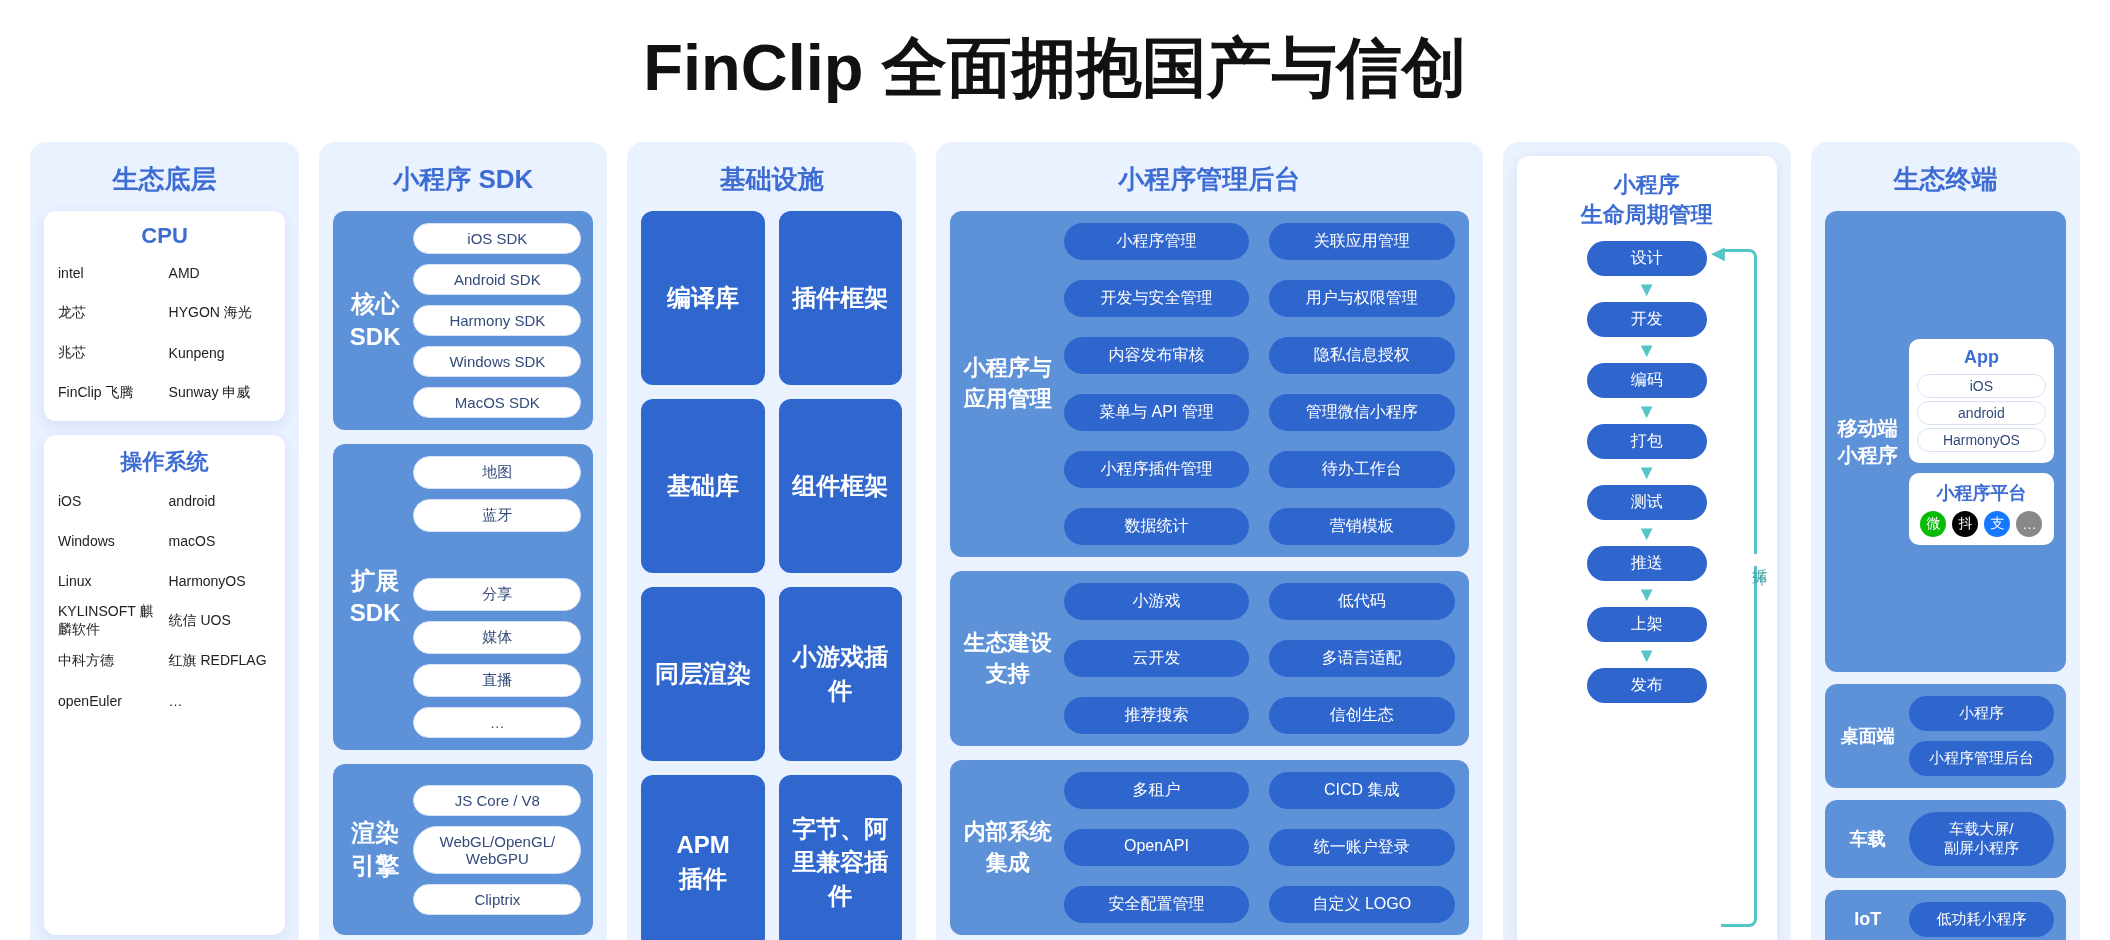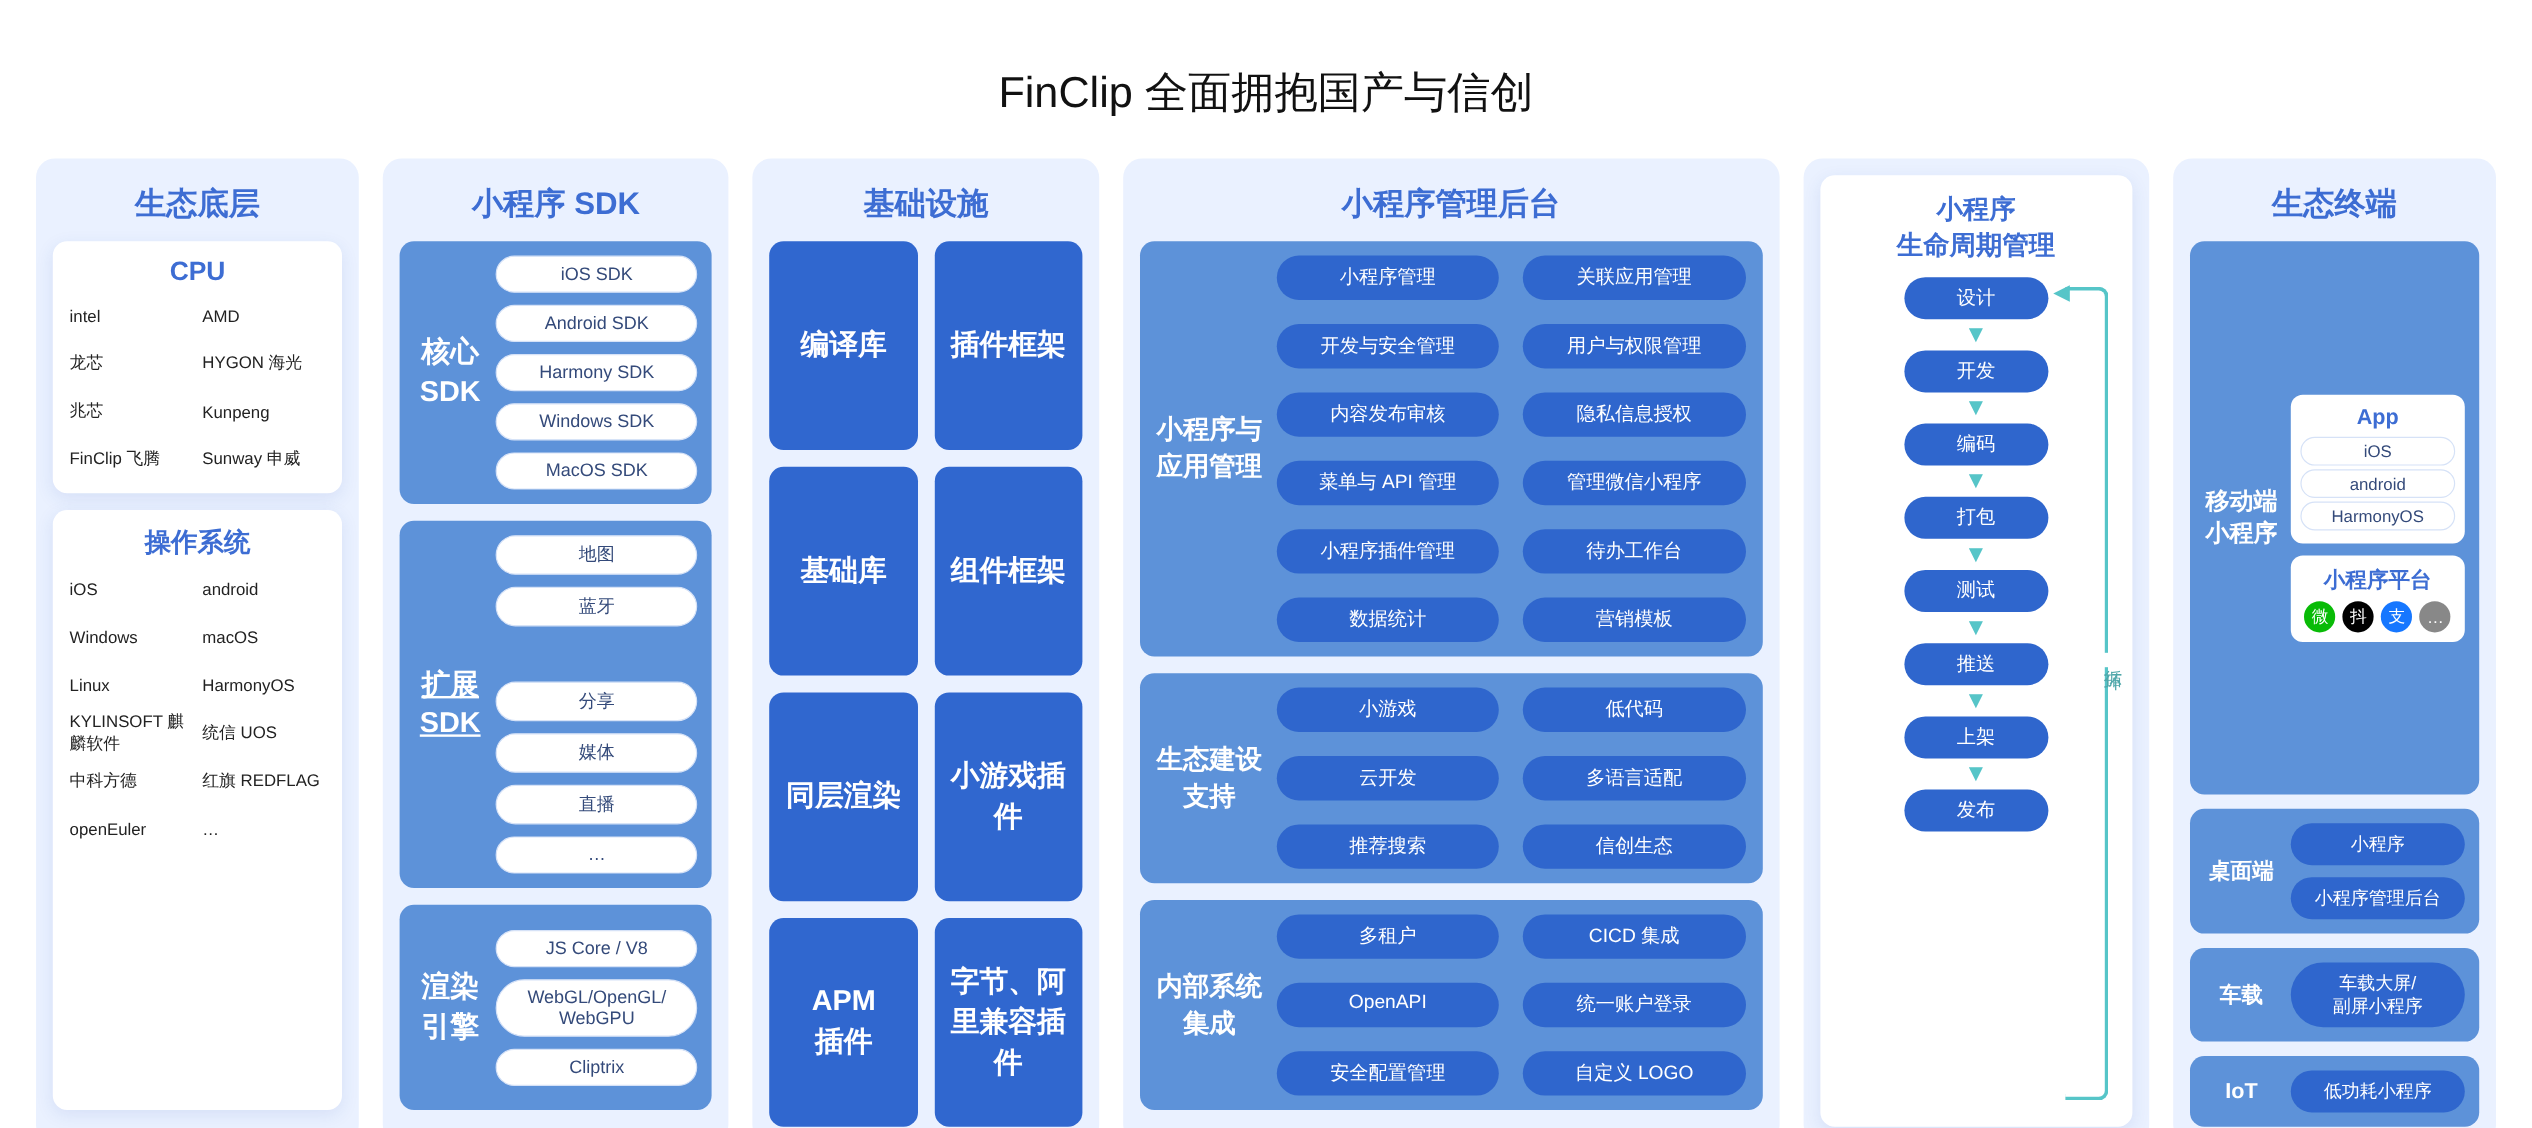--- a/index.html
+++ b/index.html
@@ -6,24 +6,24 @@
   body {
     font-family: -apple-system, "PingFang SC", "Microsoft YaHei", sans-serif;
     background: #fff;
     width: 2110px;
     height: 940px;
     display: flex;
     flex-direction: column;
   }
   .title {
     text-align: center;
-    font-size: 36px;
-    font-weight: 400;
+    font-size: 65px;
+    font-weight: 700;
     color: #111;
-    padding: 53px 0 30px 0;
+    padding: 24px 0 30px 0;
   }
   .cols {
     display: flex;
     gap: 20px;
     padding: 0 30px 30px 30px;
     flex: 1;
     align-items: stretch;
   }
   .col {
     display: flex;
@@ -359,21 +359,21 @@
 SDK</div>
           <div class="sdk-list">
             <div class="sdk-pill" style="white-space: pre-line;">iOS SDK</div>
             <div class="sdk-pill" style="white-space: pre-line;">Android SDK</div>
             <div class="sdk-pill" style="white-space: pre-line;">Harmony SDK</div>
             <div class="sdk-pill" style="white-space: pre-line;">Windows SDK</div>
             <div class="sdk-pill" style="white-space: pre-line;">MacOS SDK</div>
           </div>
         </div>
         <div class="sdk-group">
-          <div class="sdk-label" style="white-space: pre-line; text-decoration: underline;">扩展
+          <div class="sdk-label" style="white-space: pre-line;">扩展
 SDK</div>
           <div class="sdk-list">
             <div class="sdk-pill" style="white-space: pre-line;">地图</div>
             <div class="sdk-pill" style="white-space: pre-line;">蓝牙</div>
             <div class="sdk-pill" style="white-space: pre-line; margin-top: 36px;">分享</div>
             <div class="sdk-pill" style="white-space: pre-line;">媒体</div>
             <div class="sdk-pill" style="white-space: pre-line;">直播</div>
             <div class="sdk-pill" style="white-space: pre-line;">…</div>
           </div>
         </div>

